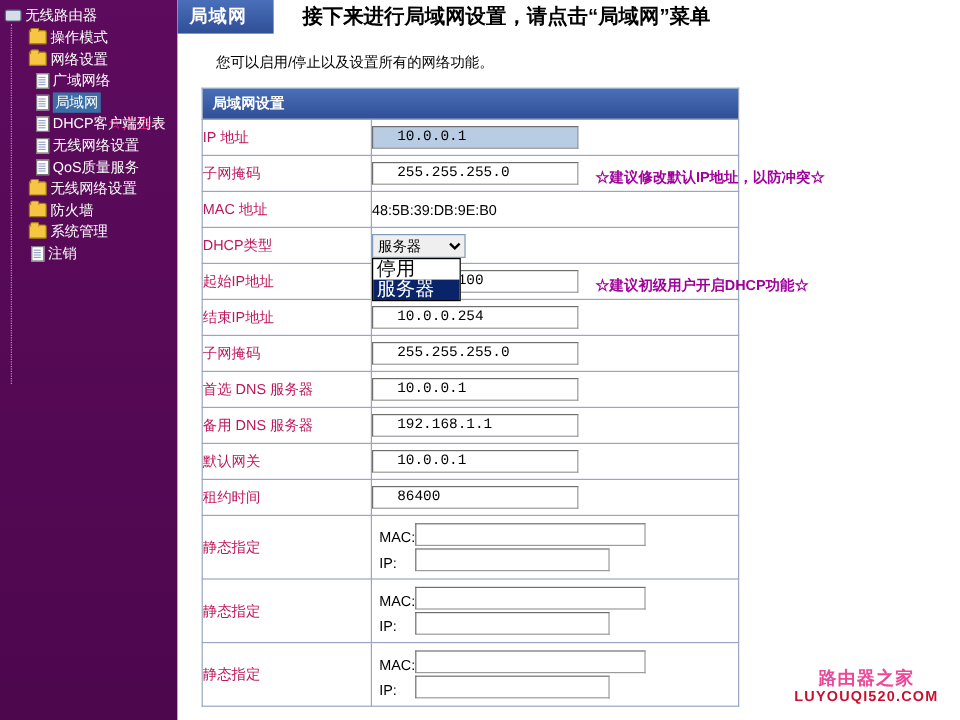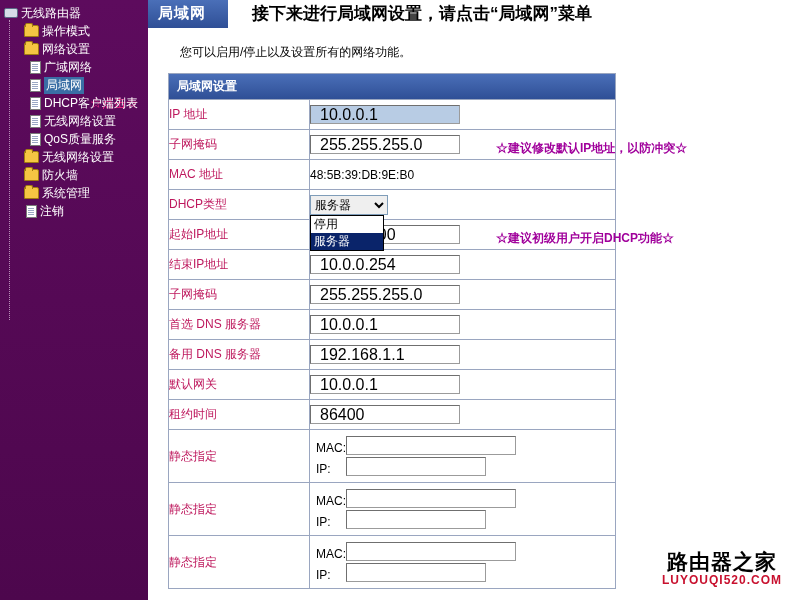--- a/index.html
+++ b/index.html
@@ -186,25 +186,25 @@
   }
   td.lbl {
     width: 140px;
     padding-left: 8px;
     color: #be185d;
   }
   td.val {
     padding-left: 6px;
   }
   input.txt {
-    font-family: Liberation Sans, sans-serif;
-    font-size: 16px;
+    font-family: Liberation Mono, monospace;
+    font-size: 12px;
     height: 17px;
     line-height: 17px;
-    padding: 0 9px;
+    padding: 0 20px;
     border: 1px solid #9b9b9b;
     border-top-color: #6f6f6f;
     border-left-color: #6f6f6f;
     background: #ffffff;
     width: 130px;
     box-sizing: content-box;
   }
   input.txt.sel {
     background: #b8cce4;
   }
@@ -221,21 +221,21 @@
     display: inline-block;
   }
   .dd-list {
     position: absolute;
     left: 0;
     top: 20px;
     width: 72px;
     border: 1px solid #000000;
     background: #ffffff;
     z-index: 30;
-    font-size: 12px;
+    font-size: 16px;
   }
   .dd-opt {
     padding: 1px 3px;
     height: 15px;
     line-height: 15px;
   }
   .dd-opt.active {
     background: #0a246a;
     color: #ffffff;
   }
@@ -267,23 +267,23 @@
     white-space: nowrap;
   }
   .watermark {
     position: absolute;
     right: 18px;
     bottom: 12px;
     text-align: center;
     line-height: 1.15;
   }
   .watermark .wm1 {
-    color: #000000;
+    color: #ec4899;
     font-weight: bold;
-    font-size: 21px;
+    font-size: 15px;
     letter-spacing: 1px;
   }
   .watermark .wm2 {
     color: #c8102e;
     font-weight: bold;
     font-size: 12px;
     letter-spacing: 1px;
   }
 </style>
 </head>

